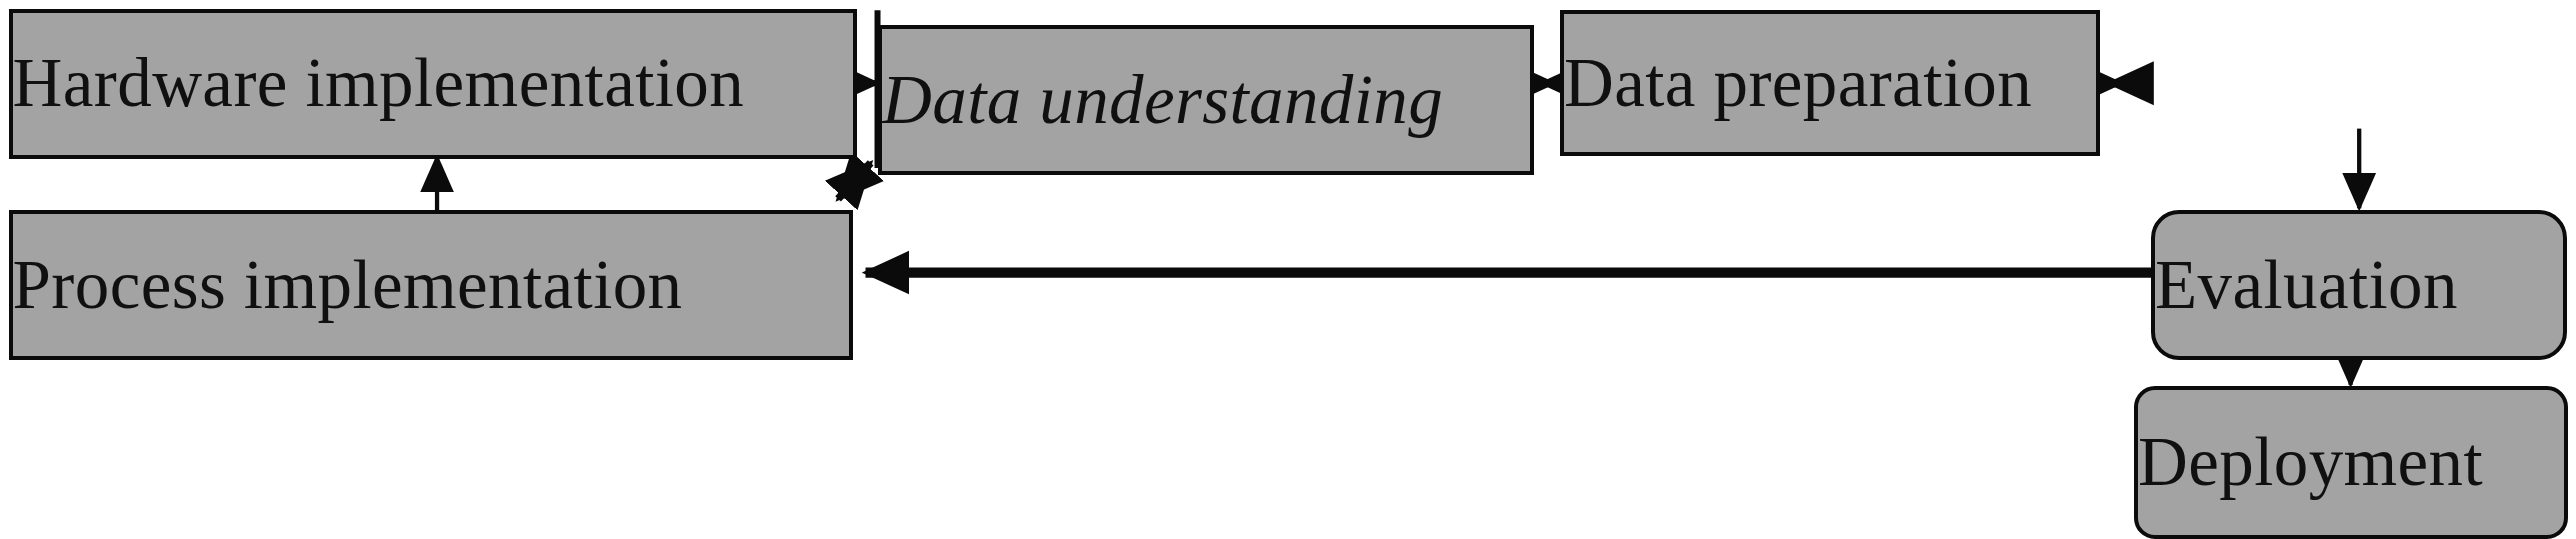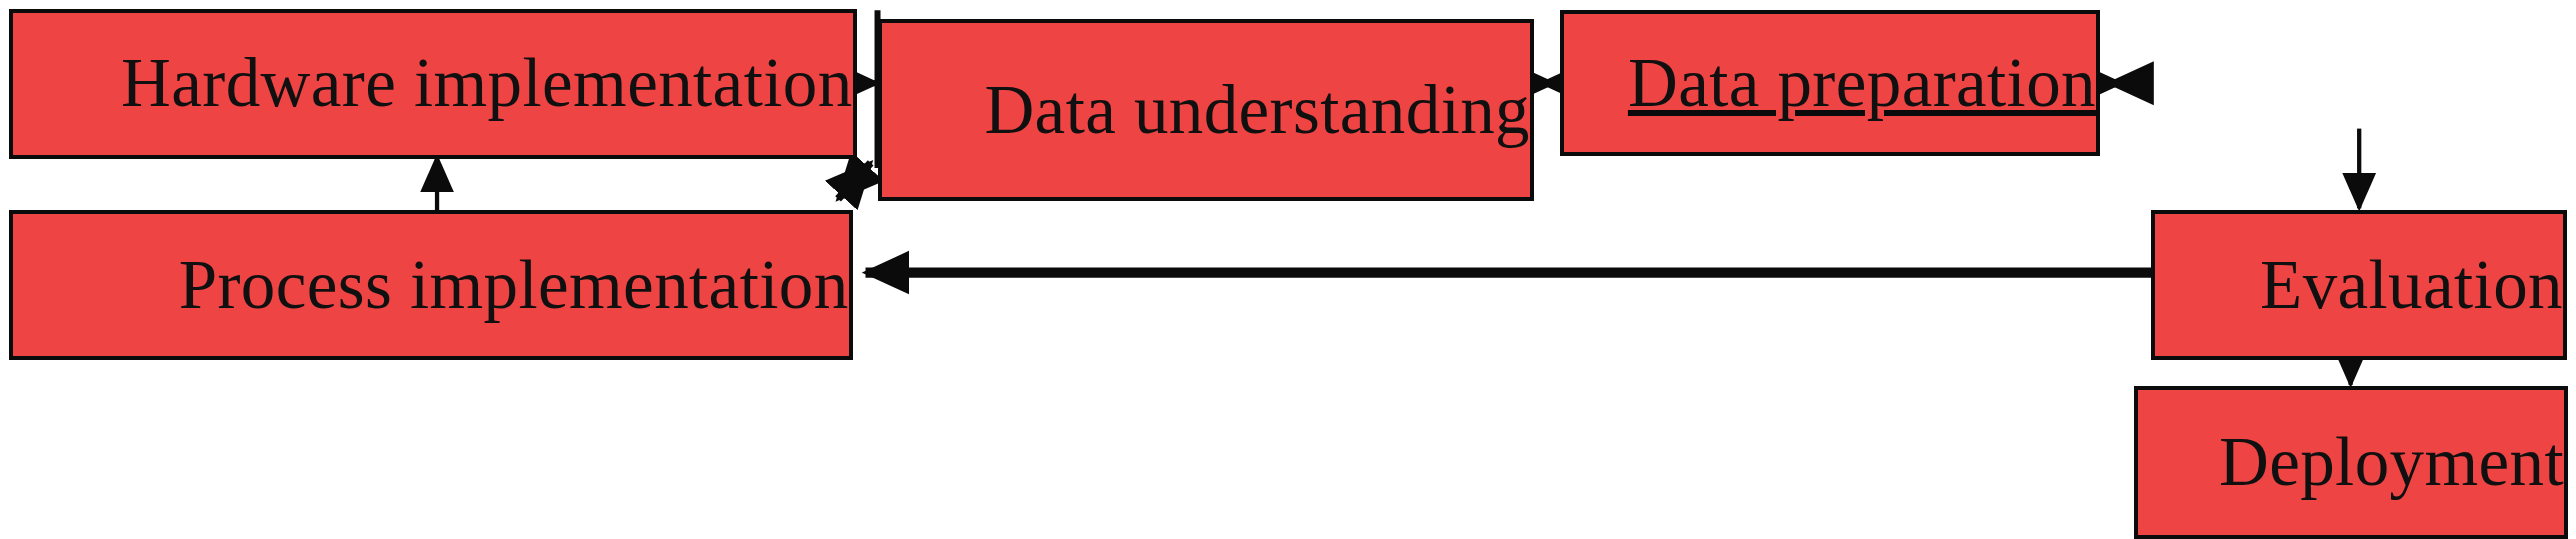--- a/index.html
+++ b/index.html
@@ -23,42 +23,42 @@
     left: 0;
     top: 0;
     width: 2576px;
     height: 540px;
     display: block;
   }
   .node-box {
     position: absolute;
     box-sizing: border-box;
     border: 4.3px solid #0b0b0b;
-    background: #ef4444;
+    background: #a3a3a3;
     display: flex;
     align-items: center;
-    justify-content: flex-end;
+    justify-content: flex-start;
     color: #0b0b0b;
   }
   .node-label {
     font-family: "Liberation Serif", "DejaVu Serif", serif;
     font-size: 69px;
     line-height: 1;
     white-space: nowrap;
     letter-spacing: 0.4px;
     color: #101010;
   }
   
   #box-hardware-implementation { left: 8.6px;   top: 8.6px;  width: 848px;  height: 150px; }
-  #box-data-understanding      { left: 878px; top: 19px;  width: 656px;  height: 182px; }
-  #box-data-preparation        { left: 1560px; top: 10.3px;  width: 540px;  height: 146px; text-decoration: underline; }
+  #box-data-understanding      { left: 878px; top: 25px;  width: 656px;  height: 150px; font-style: italic; }
+  #box-data-preparation        { left: 1560px; top: 10.3px;  width: 540px;  height: 146px; }
   #box-modeling                { left: 2151px; top: 8.6px;  width: 416px;  height: 150px; }
   #box-process-understanding   { left: 8.6px;   top: 210px; width: 844px;  height: 150px; }
-  #box-evaluation              { left: 2151px; top: 210px; width: 416px;  height: 150px; }
-  #box-deployment              { left: 2134px; top: 386px; width: 434px;  height: 153px; }
+  #box-evaluation              { left: 2151px; top: 210px; width: 416px;  height: 150px; border-radius: 28px; }
+  #box-deployment              { left: 2134px; top: 386px; width: 434px;  height: 153px; border-radius: 21px; }
 </style>
 </head>
 <body>
 
 <div id="stage">
 
   <svg id="diagram-svg" viewBox="0 0 3006 630" aria-hidden="true">
     <defs>
       <marker id="arrow-end" viewBox="0 0 10 10" refX="9.2" refY="5" markerUnits="strokeWidth" markerWidth="6.2" markerHeight="6.2" orient="auto">
         <path d="M 0 0.4 L 10 5 L 0 9.6 z" fill="#0b0b0b"></path>

